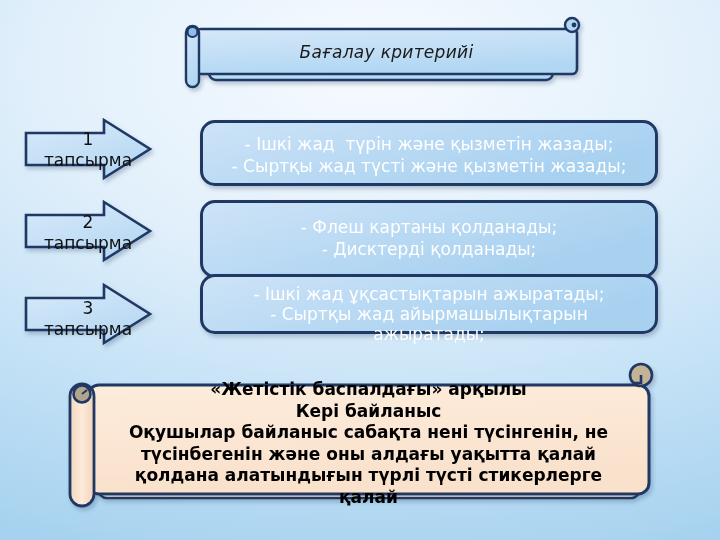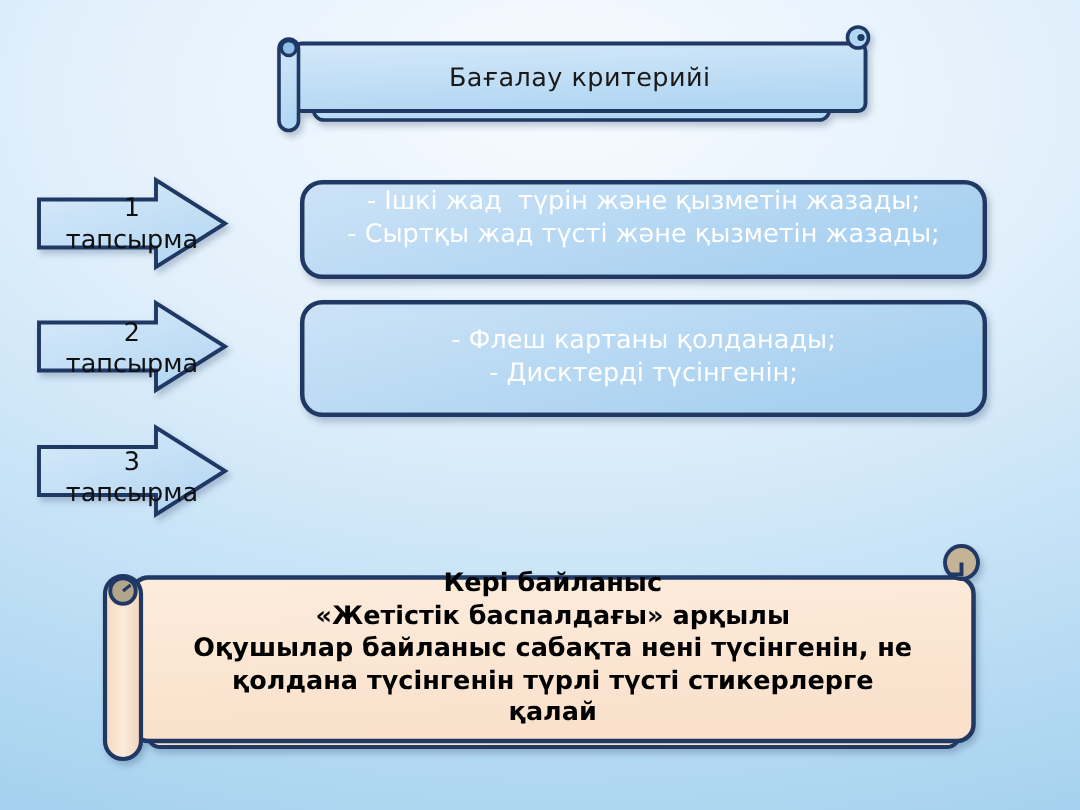--- a/index.html
+++ b/index.html
@@ -5,21 +5,21 @@
   html,body{margin:0;padding:0;}
   .slide{
     position:relative;width:720px;height:540px;overflow:hidden;
     font-family:"DejaVu Sans","Liberation Sans",sans-serif;
     background: radial-gradient(120% 95% at 52% 12%, #f7fbff 0%, #e2f0fb 38%, #c3e1f6 70%, #a6d2ef 100%);
   }
   .abs{position:absolute;}
   svg.shape{position:absolute;overflow:visible;filter:drop-shadow(2px 3px 2px rgba(55,80,115,0.30));}
   .banner-text{
     position:absolute;left:196px;top:42px;width:381px;
-    text-align:center;font-size:17px;color:#1a1a1a;letter-spacing:.3px;
+    text-align:center;font-size:17px;color:#1a1a1a;letter-spacing:.3px;font-style:italic;
   }
   .arrow-label{
     position:absolute;width:128px;text-align:center;
     font-size:17px;line-height:21px;color:#101010;
   }
   .crit-box{
     position:absolute;left:200px;width:458px;box-sizing:border-box;
     border:3px solid var(--border,#1f3864);border-radius:15px;
     background:linear-gradient(165deg,#cde3f7 0%,#a8d1f0 80%);
     box-shadow:2px 3px 4px rgba(55,80,115,0.30);
@@ -88,30 +88,35 @@
   </div>
 
   <svg class="shape" style="left:24px;top:283px" width="128" height="62" viewBox="0 0 128 62">
     <polygon points="2,15 80,15 80,2 126,31 80,60 80,47 2,47" fill="url(#agrad)" stroke="#1f3864" stroke-width="2.6"></polygon>
   </svg>
   <div class="arrow-label" style="left:24px;top:298px">
     <div>3</div>
     <div>тапсырма</div>
   </div>
 
-  <div class="crit-box" style="top:120px;height:66px;padding-top:0">
+  <div class="crit-box" style="top:120px;height:66px;padding-top:10px">
     <div class="crit-line">- Ішкі жад  түрін және қызметін жазады;</div>
     <div class="crit-line">- Сыртқы жад түсті және қызметін жазады;</div>
   </div>
 
   <div class="crit-box" style="top:200px;height:78px;padding-top:13px">
     <div class="crit-line">- Флеш картаны қолданады;</div>
-    <div class="crit-line">- Дисктерді түсінгенін;</div>
+    <div class="crit-line">- Дисктерді қолданады;</div>
   </div>
 
+  <div class="crit-box" style="top:274px;height:60px;padding-top:7px">
+    <div class="crit-line tight">- Ішкі жад ұқсастықтарын ажыратады;</div>
+    <div class="crit-line tight">- Сыртқы жад айырмашылықтарын</div>
+    <div class="crit-line tight">ажыратады;</div>
+  </div>
 
   <svg class="shape" style="left:58px;top:356px" width="600" height="162" viewBox="0 0 600 162">
     <defs>
       <linearGradient id="pgrad" x1="0" y1="0" x2="0.2" y2="1">
         <stop offset="0" stop-color="#fdecdc"></stop>
           <stop offset="1" stop-color="#f9e1cb"></stop>
       </linearGradient>
       <linearGradient id="prgrad" x1="0" y1="0" x2="1" y2="0">
         <stop offset="0" stop-color="#f3d8be"></stop>
           <stop offset="0.5" stop-color="#fdeada"></stop>
@@ -126,20 +131,21 @@
       <circle cx="583" cy="19" r="11" fill="#c4b394" stroke="#1f3864" stroke-width="2.6"></circle>
       <path d="M 583 19 L 583 27 L 575 27" fill="none" stroke="#1f3864" stroke-width="2.6"></path>
     </g>
     <g>
       <rect x="12" y="28" width="24" height="122" rx="12" fill="url(#prgrad)" stroke="#1f3864" stroke-width="2.8"></rect>
       <circle cx="24" cy="38" r="8.5" fill="#b3a48c" stroke="#1f3864" stroke-width="2.6"></circle>
       <path d="M 24 38 L 29 34" stroke="#1f3864" stroke-width="2" fill="none"></path>
     </g>
   </svg>
   <div class="feedback-text">
+    <div class="fb-line">«Жетістік баспалдағы» арқылы</div>
     <div class="fb-line">Кері байланыс</div>
-    <div class="fb-line">«Жетістік баспалдағы» арқылы</div>
     <div class="fb-line">Оқушылар байланыс сабақта нені түсінгенін, не</div>
-    <div class="fb-line">қолдана түсінгенін түрлі түсті стикерлерге</div>
+    <div class="fb-line">түсінбегенін және оны алдағы уақытта қалай</div>
+    <div class="fb-line">қолдана алатындығын түрлі түсті стикерлерге</div>
     <div class="fb-line">қалай</div>
   </div>
 
 </div>
 
 </body></html>

